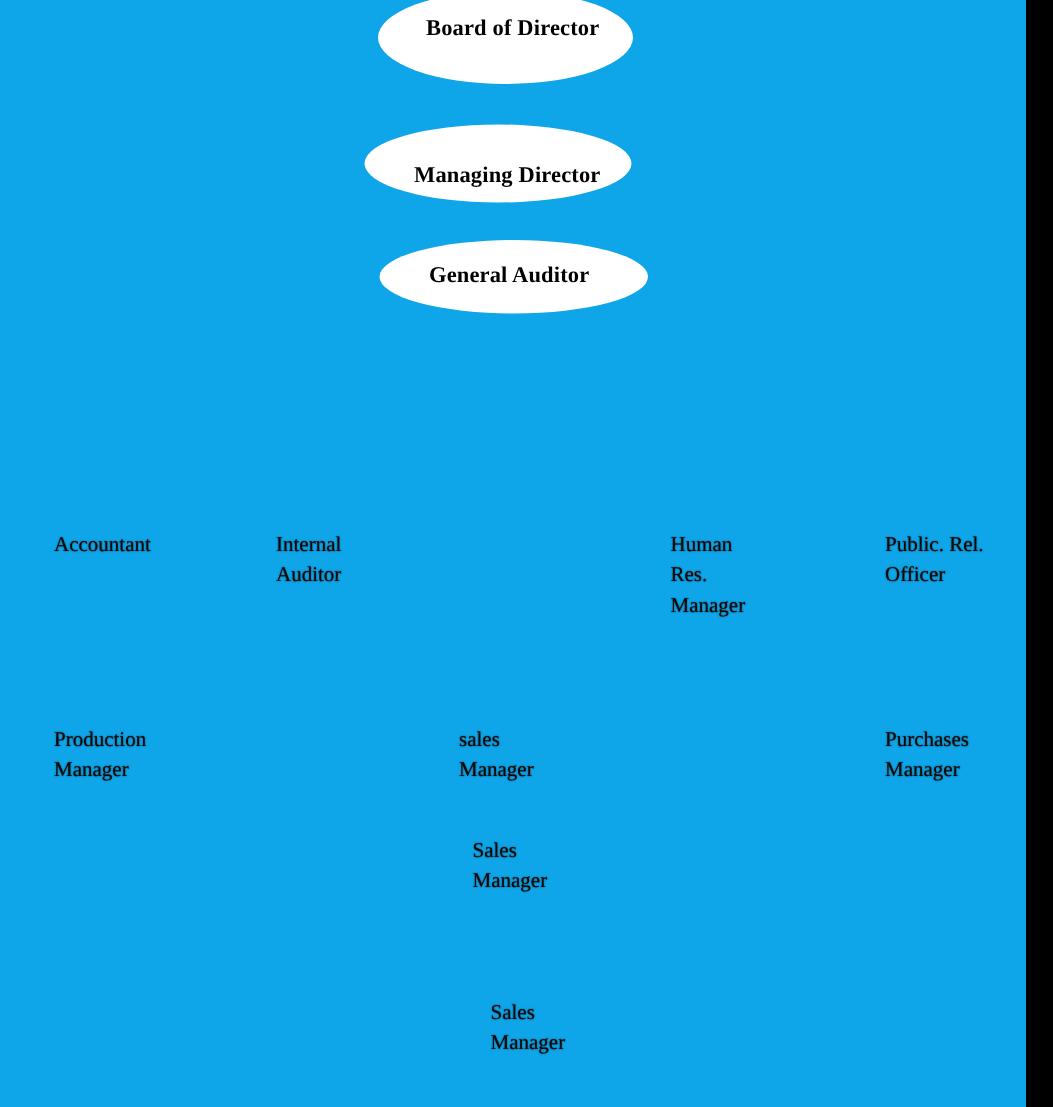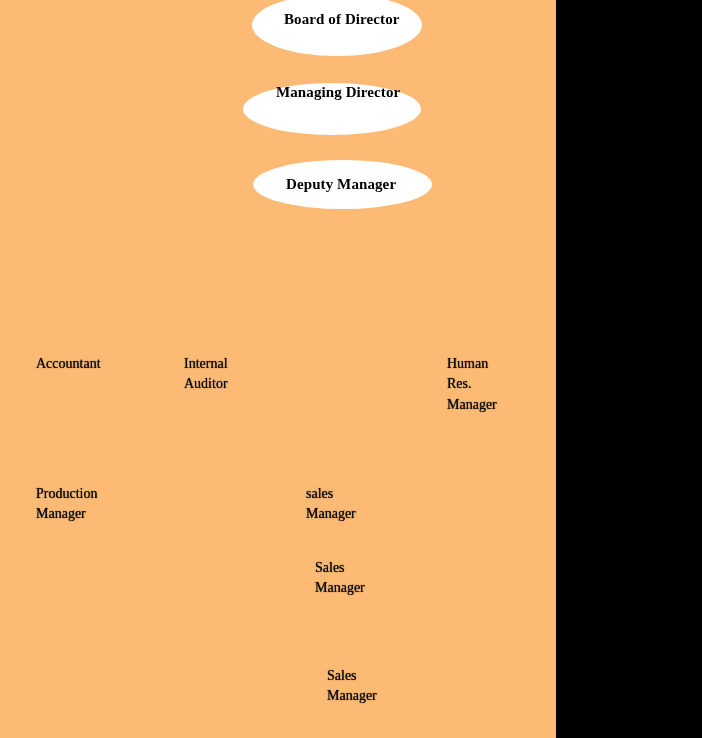--- a/index.html
+++ b/index.html
@@ -3,23 +3,23 @@
 <meta charset="utf-8">
 <title>Organization Chart</title>
 <style>
   html, body {
     margin: 0;
     padding: 0;
     background: #000000;
   }
   #canvas {
     position: relative;
-    width: 556px;
+    width: 684px;
     height: 738px;
-    background: #fdba74;
+    background: #0ea5e9;
     overflow: hidden;
     font-family: "Liberation Serif", "DejaVu Serif", serif;
   }
 
   
   .node {
     position: absolute;
     background: #ffffff;
     border-radius: 50%;
     box-sizing: border-box;
@@ -32,21 +32,21 @@
     font-weight: bold;
     font-size: 15px;
     line-height: 1.28;
     text-align: left;
     letter-spacing: 0.1px;
   }
   .node-1 { left: 252px; top: -6px;  width: 170px; height: 62px; }
   .node-1 .node-label { top: 16px; padding-left: 32px; padding-right: 14px; }
 
   .node-2 { left: 243px; top: 83px;  width: 178px; height: 52px; }
-  .node-2 .node-label { top: 0;  padding-left: 33px; padding-right: 14px; font-family: Liberation Serif, serif; }
+  .node-2 .node-label { top: 25px;  padding-left: 33px; padding-right: 14px; font-family: Liberation Serif, serif; }
 
   .node-3 { left: 253px; top: 160px; width: 179px; height: 49px; }
   .node-3 .node-label { top: 15px; padding-left: 33px; padding-right: 12px; }
 
   .node-4 { left: 253px; top: 238px; width: 179px; height: 51px; }
   .node-4 .node-label { top: 8px;  padding-left: 34px; padding-right: 10px; }
 
   
   .staff {
     position: absolute;
@@ -79,21 +79,21 @@
     <div class="node-label">Board of
 Director</div>
   </div>
 
   <div class="node node-2">
     <div class="node-label">Managing
 Director</div>
   </div>
 
   <div class="node node-3">
-    <div class="node-label">Deputy Manager</div>
+    <div class="node-label">General Auditor</div>
   </div>
 
 
   <div class="staff s-accountant">Accountant</div>
 
   <div class="staff s-internal-auditor">Internal
 Auditor</div>
 
   <div class="staff s-hr-manager">Human
 Res.

